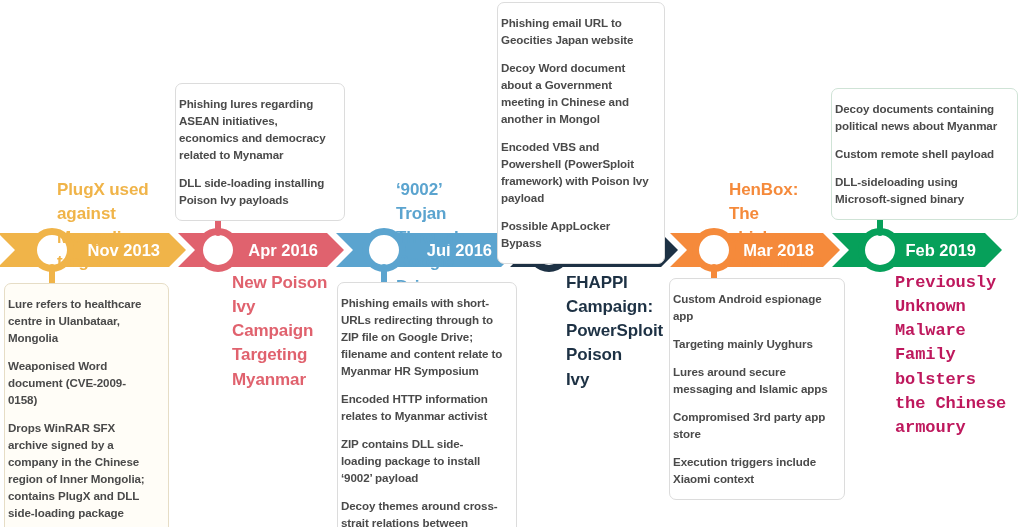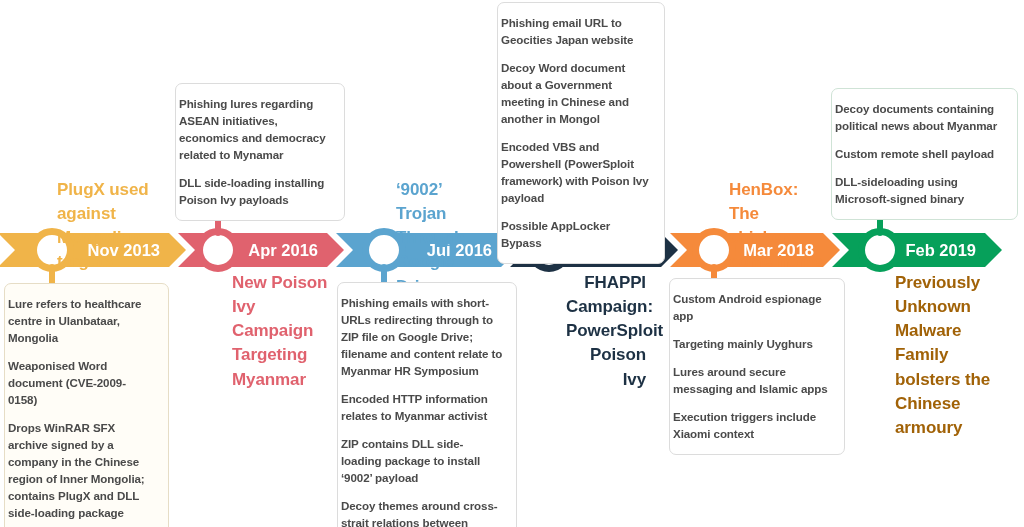--- a/index.html
+++ b/index.html
@@ -92,23 +92,23 @@
       <div class="stem" style="left: 711px; top: 264px; height: 51px; background: rgb(245, 138, 59);"></div>
       <div class="numcircle" style="left: 691px; top: 309px; border-color: rgb(245, 138, 59); color: rgb(245, 138, 59);">5</div>
       <div class="hub" style="left: 858px; top: 228px; border-color: rgb(6, 160, 90);"></div>
       <div class="stem" style="left: 877px; top: 185px; height: 51px; background: rgb(6, 160, 90);"></div>
       <div class="numcircle" style="left: 857px; top: 145px; border-color: rgb(6, 160, 90); color: rgb(6, 160, 90);">6</div>
     </div>
   <div id="titles">
       <div class="evt-title" style="left: 57px; color: rgb(240, 180, 73); width: 112px; top: 178px;">PlugX used against Mongolian targets</div>
       <div class="evt-title" style="left: 232px; color: rgb(224, 98, 110); width: 104px; top: 271px;">New Poison Ivy Campaign Targeting Myanmar</div>
       <div class="evt-title" style="left: 396px; color: rgb(91, 164, 207); width: 98px; top: 178px;">‘9002’ Trojan Through Google Drive</div>
-      <div class="evt-title" style="left: 566px; color: rgb(29, 49, 68); width: 80px; top: 271px; text-align: right;">FHAPPI Campaign: PowerSploit Poison Ivy</div>
+      <div class="evt-title" style="left: 566px; color: rgb(29, 49, 68); width: 80px; top: 271px;">FHAPPI Campaign: PowerSploit Poison Ivy</div>
       <div class="evt-title" style="left: 729px; color: rgb(245, 138, 59); width: 96px; top: 178px;">HenBox: The chickens come home to roost</div>
-      <div class="evt-title" style="left: 895px; color: #a16207; width: 112px; top: 271px;">Previously Unknown Malware Family bolsters the Chinese armoury</div>
+      <div class="evt-title" style="left: 895px; color: #be185d; width: 112px; top: 271px; font-family: Liberation Mono, monospace;">Previously Unknown Malware Family bolsters the Chinese armoury</div>
     </div>
   <div id="cards">
       <div class="card cream" style="left: 4px; top: 283px; width: 165px;">
         <p>Lure refers to healthcare centre in Ulanbataar, Mongolia</p>
         <p>Weaponised Word document (CVE-2009-0158)</p>
         <p>Drops WinRAR SFX archive signed by a company in the Chinese region of Inner Mongolia; contains PlugX and DLL side-loading package</p>
       </div>
       <div class="card" style="left: 175px; top: 83px; width: 170px;">
         <p>Phishing lures regarding ASEAN initiatives, economics and democracy related to Mynamar</p>
         <p>DLL side-loading installing Poison Ivy payloads</p>
@@ -122,20 +122,21 @@
       <div class="card" style="left: 497px; top: 2px; width: 168px;">
         <p>Phishing email URL to Geocities Japan website</p>
         <p>Decoy Word document about a Government meeting in Chinese and another in Mongol</p>
         <p>Encoded VBS and Powershell (PowerSploit framework) with Poison Ivy payload</p>
         <p>Possible AppLocker Bypass</p>
       </div>
       <div class="card" style="left: 669px; top: 278px; width: 176px;">
         <p>Custom Android espionage app</p>
         <p>Targeting mainly Uyghurs</p>
         <p>Lures around secure messaging and Islamic apps</p>
+        <p>Compromised 3rd party app store</p>
         <p>Execution triggers include Xiaomi context</p>
       </div>
       <div class="card greenish" style="left: 831px; top: 88px; width: 187px;">
         <p>Decoy documents containing political news about Myanmar</p>
         <p>Custom remote shell payload</p>
         <p>DLL-sideloading using Microsoft-signed binary</p>
       </div>
     </div>
 
 </div>

